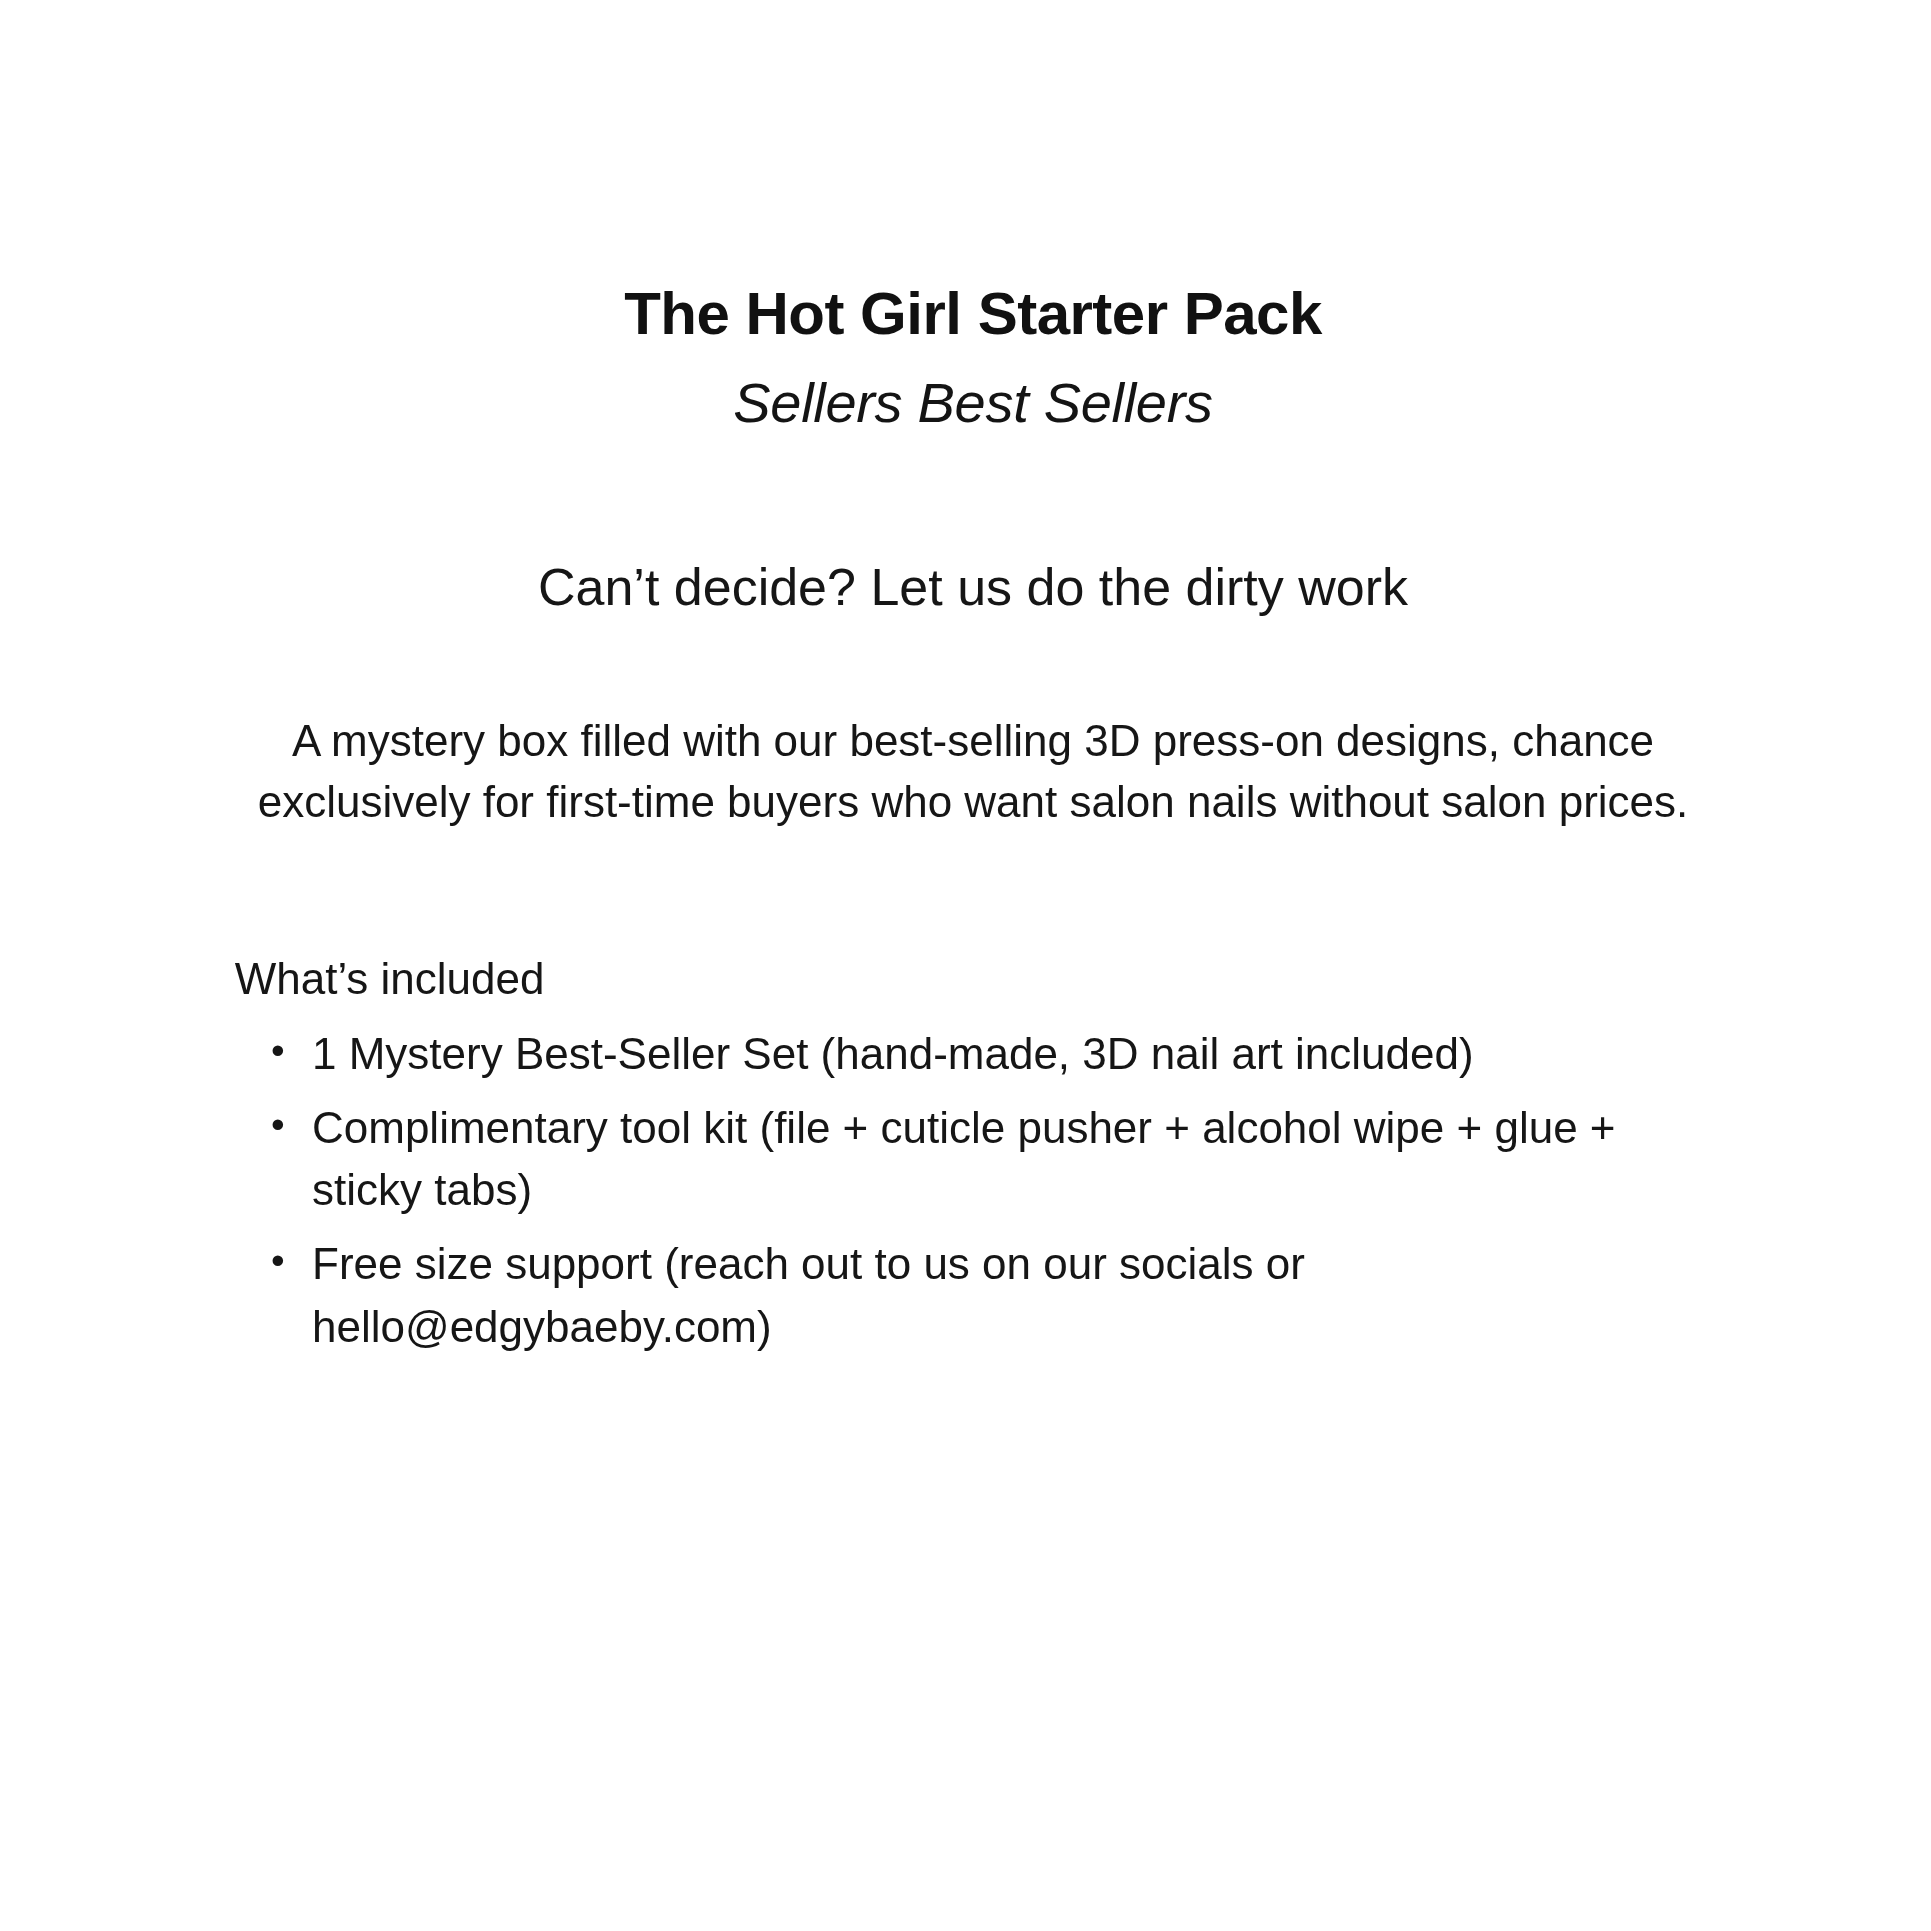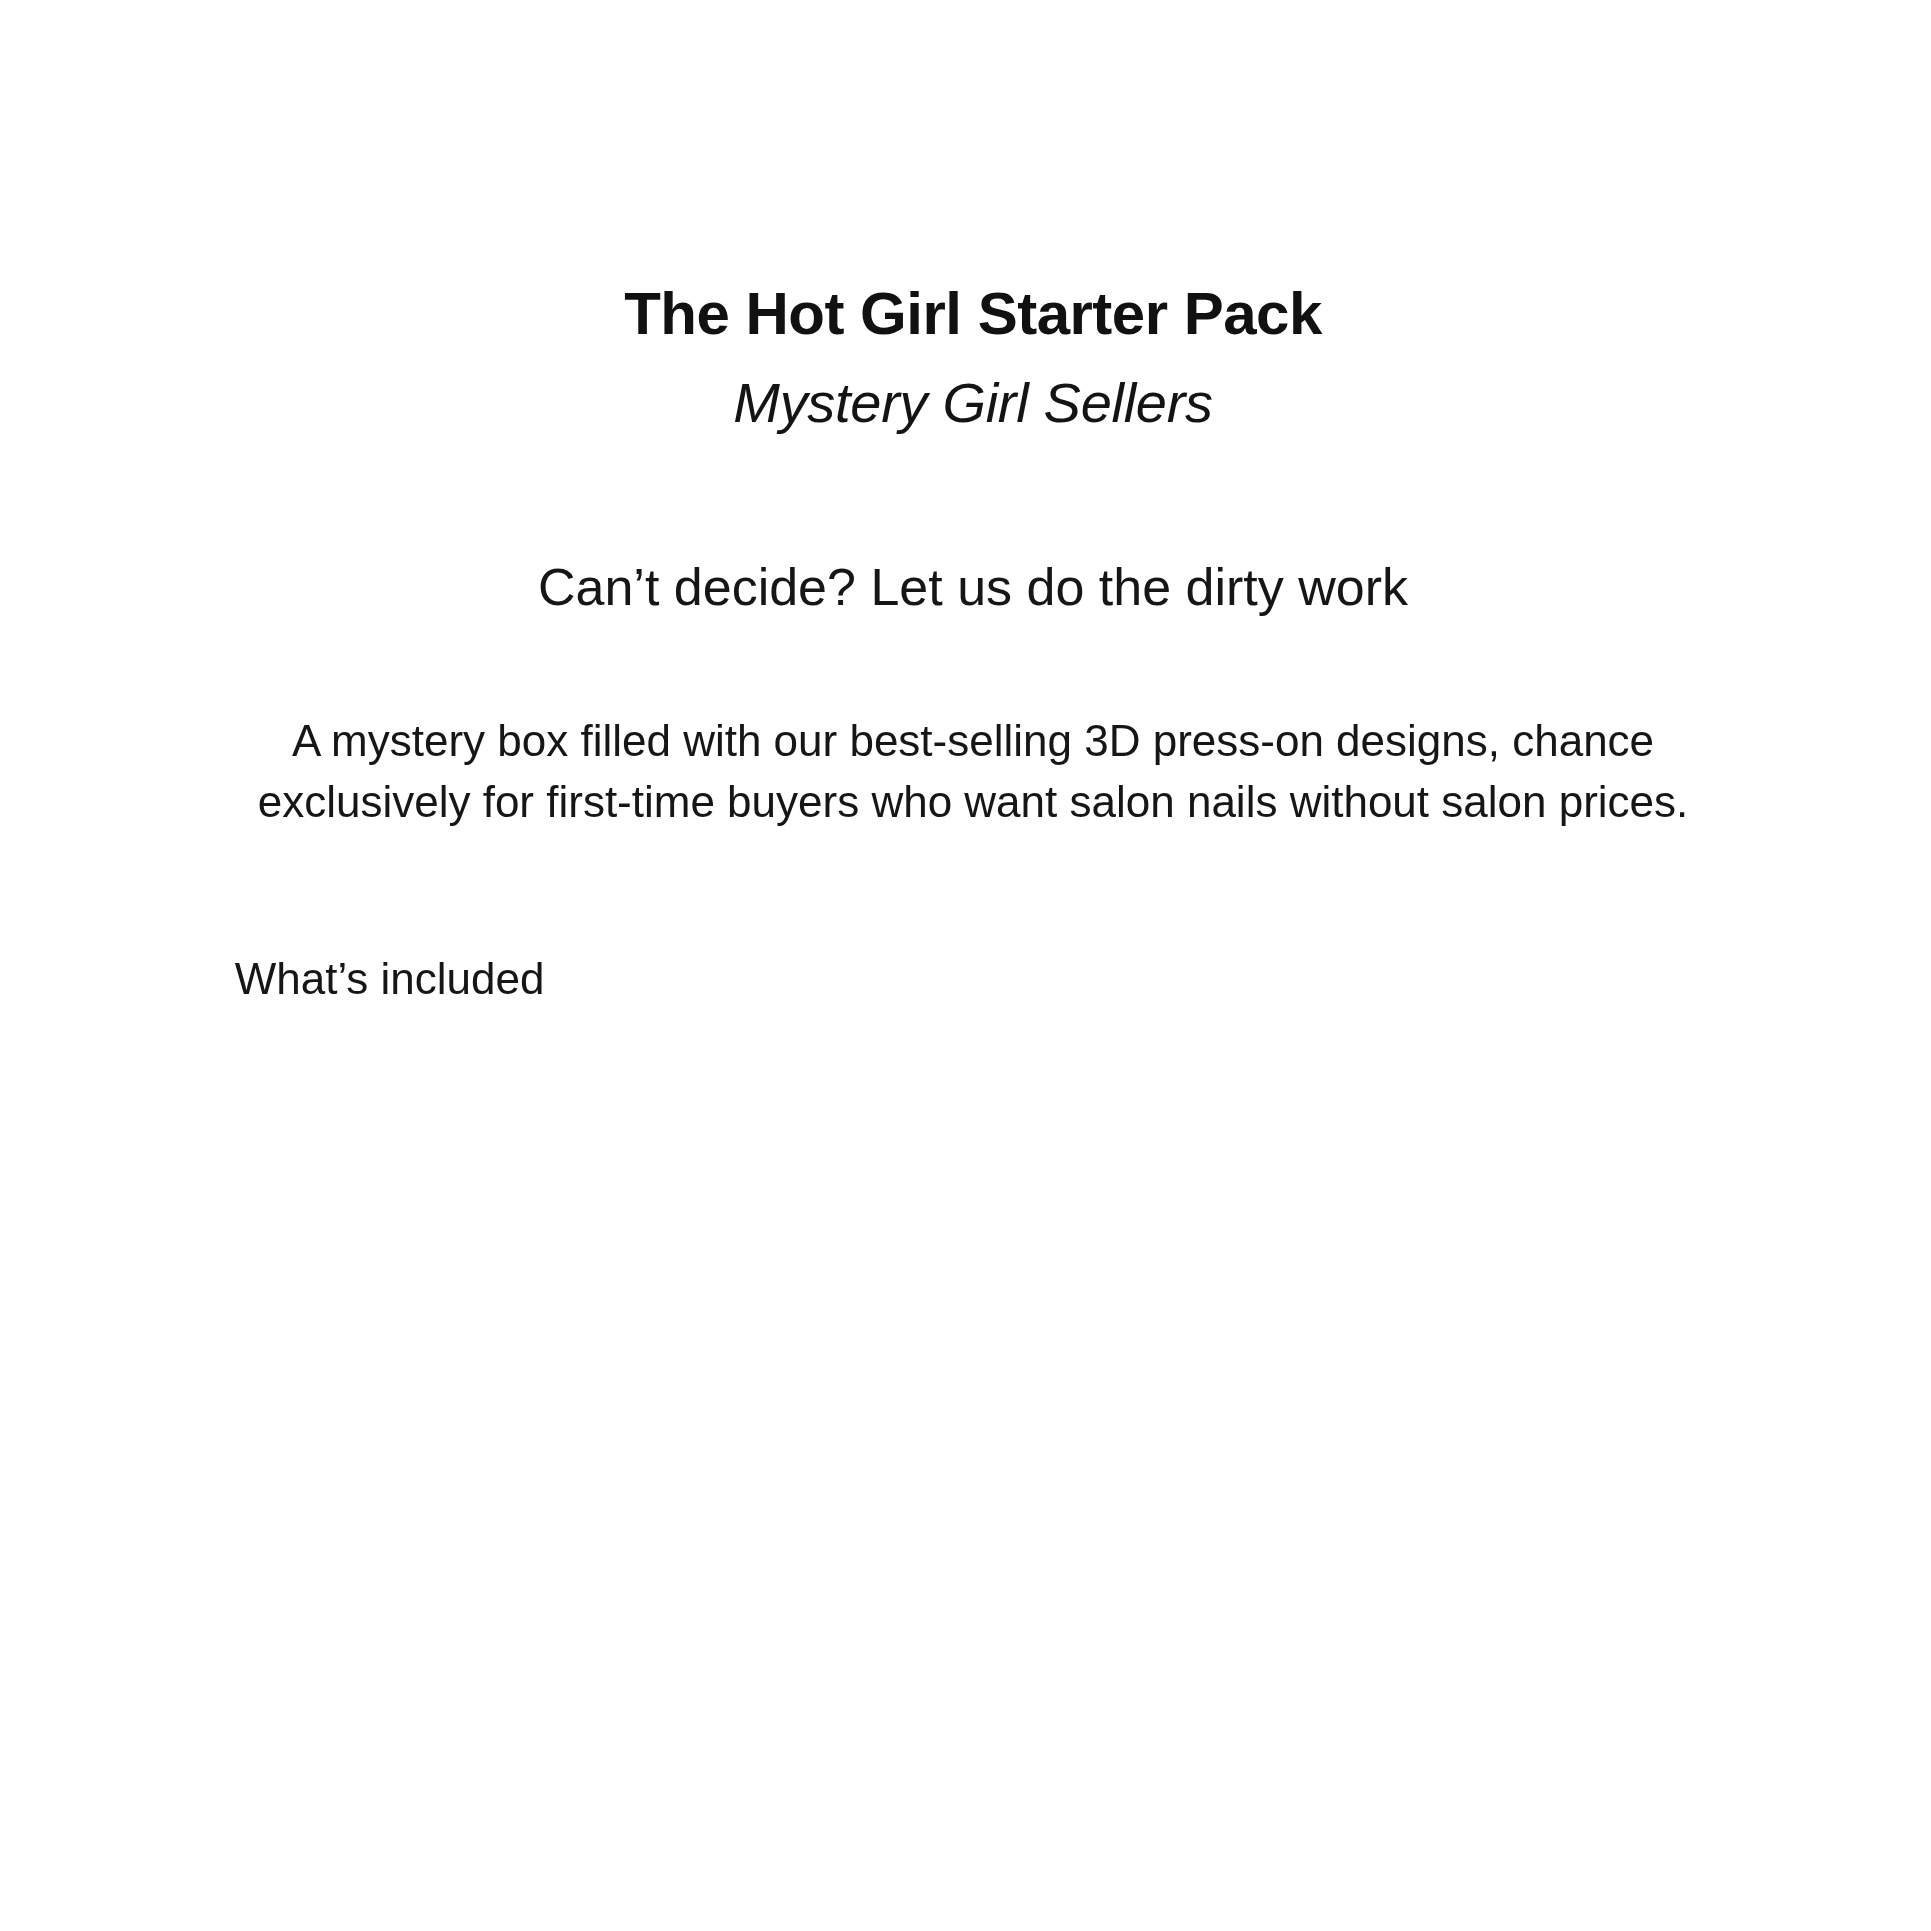--- a/index.html
+++ b/index.html
@@ -110,25 +110,30 @@
   }
 </style>
 </head>
 <body>
 
 <div class="page">
   <div class="content">
 
     <h1 class="title">The Hot Girl Starter Pack</h1>
 
-    <h2 class="subtitle">Mystery Girl Sellers</h2>
+    <h2 class="subtitle">Sellers Best Sellers</h2>
 
     <p class="tagline">Can’t decide? Let us do the dirty work</p>
 
     <p class="description">A mystery box filled with our best-selling 3D press-on designs, chance exclusively for first-time buyers who want salon nails without salon prices.</p>
 
     <p class="section-heading">What’s included</p>
 
+    <ul class="included-list">
+      <li>1 Mystery Best-Seller Set (hand-made, 3D nail art included)</li>
+      <li>Complimentary tool kit (file + cuticle pusher + alcohol wipe + glue + sticky tabs)</li>
+      <li>Free size support (reach out to us on our socials or hello@edgybaeby.com)</li>
+    </ul>
 
 
   </div>
 </div>
 
 
 </body></html>

